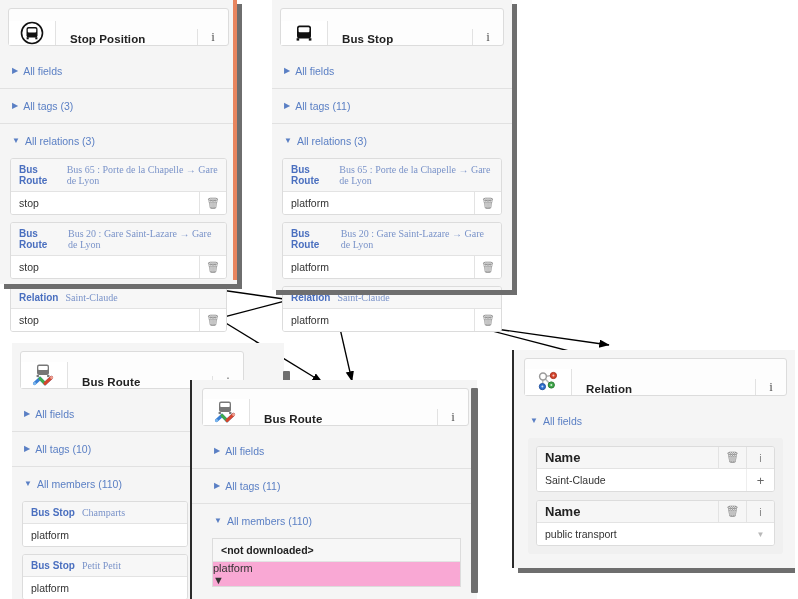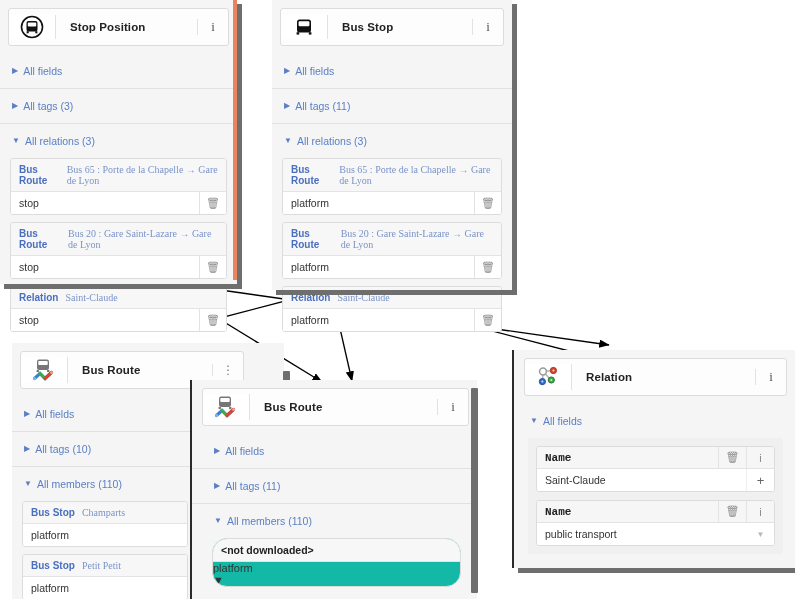--- a/index.html
+++ b/index.html
@@ -12,21 +12,21 @@
   
   .panel{
     position:absolute;
     background:#f5f5f5;
     box-sizing:border-box;
   }
   .panel .shadow-r{position:absolute;top:4px;right:-5px;bottom:-5px;width:5px;background:#6e6e6e;}
   .panel .shadow-b{position:absolute;left:4px;right:-5px;bottom:-5px;height:5px;background:#6e6e6e;}
 
   .hdr{
-    display:flex;align-items:center;
+    display:flex;align-items:flex-end;
     background:#fdfdfd;border:1px solid #dcdcdc;border-radius:3px;
     margin:8px;height:38px;box-sizing:border-box;
   }
   .hdr .icon-box{
     width:46px;display:flex;align-items:center;justify-content:center;
     border-right:1px solid #e2e2e2;background:#fff;flex:0 0 46px;
   }
   .hdr .title{
     flex:1;display:flex;align-items:center;padding-left:14px;
     font-weight:bold;font-size:11.5px;color:#222;letter-spacing:.1px;
@@ -74,29 +74,29 @@
     display:flex;align-items:center;justify-content:center;color:#8a8a8a;font-size:11px;
   }
 
   
   .fieldwrap{background:#f0f0f0;border-radius:3px;padding:8px;margin:0 10px 8px 10px;}
   .fieldrow{border:1px solid #dcdcdc;border-radius:3px;margin-bottom:8px;background:#fff;overflow:hidden;}
   .fieldrow:last-child{margin-bottom:0;}
   .fieldrow .fhead{
     background:#f6f6f6;border-bottom:1px solid #e3e3e3;display:flex;align-items:stretch;height:21px;
   }
-  .fieldrow .fhead .fname{flex:1;display:flex;align-items:center;padding:0 8px;font-weight:bold;font-size:11px;color:#222;font-family:Liberation Mono, monospace;}
+  .fieldrow .fhead .fname{flex:1;display:flex;align-items:center;padding:0 8px;font-weight:bold;font-size:13px;color:#222;}
   .fieldrow .fhead .fbtn{width:27px;flex:0 0 27px;border-left:1px solid #e3e3e3;display:flex;align-items:center;justify-content:center;color:#8a8a8a;font-size:11px;}
   .fieldrow .fbody{display:flex;align-items:stretch;height:22px;background:#fff;}
   .fieldrow .fbody .fval{flex:1;display:flex;align-items:center;padding:0 8px;font-size:10.5px;color:#333;}
   .fieldrow .fbody .fplus{width:27px;flex:0 0 27px;border-left:1px solid #eee;display:flex;align-items:center;justify-content:center;color:#666;font-size:13px;}
   .fieldrow .fbody .fcaret{width:27px;flex:0 0 27px;display:flex;align-items:center;justify-content:center;color:#b8b8b8;font-size:8px;}
 
   .notdl{
-    border:1px solid #dcdcdc;border-radius:15px;background:#14b8a6;overflow:hidden;margin-bottom:7px;
+    border:1px solid #dcdcdc;border-radius:0;background:#f9a8d4;overflow:hidden;margin-bottom:7px;
   }
   .notdl .nhead{background:#f7f7f7;border-bottom:1px solid #e3e3e3;padding:5px 8px;font-weight:bold;font-size:10.5px;color:#222;}
 
   
   .sbar-orange{position:absolute;width:4px;background:#e8855f;}
   .sbar-dark{position:absolute;width:7px;background:#6e6e6e;border-radius:1px;}
   .vrule{position:absolute;width:2px;background:#2a2a2a;}
 
   svg.arrows{position:absolute;left:0;top:0;width:798px;height:599px;pointer-events:none;}
 </style>

